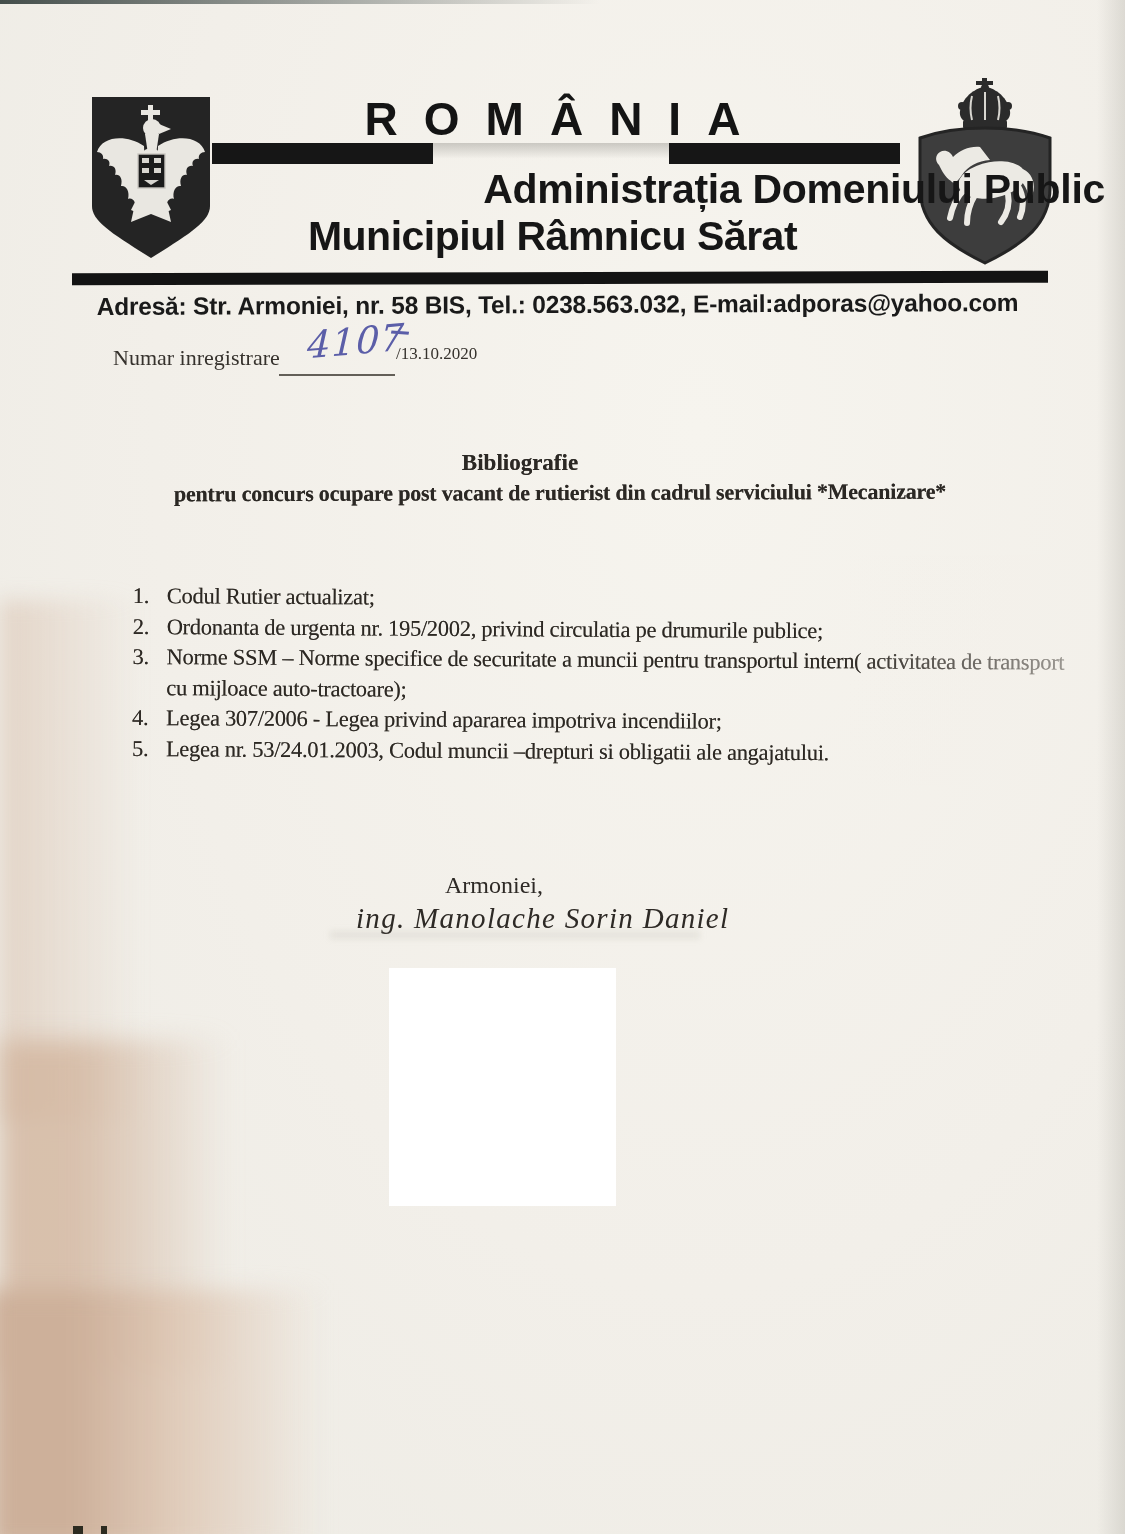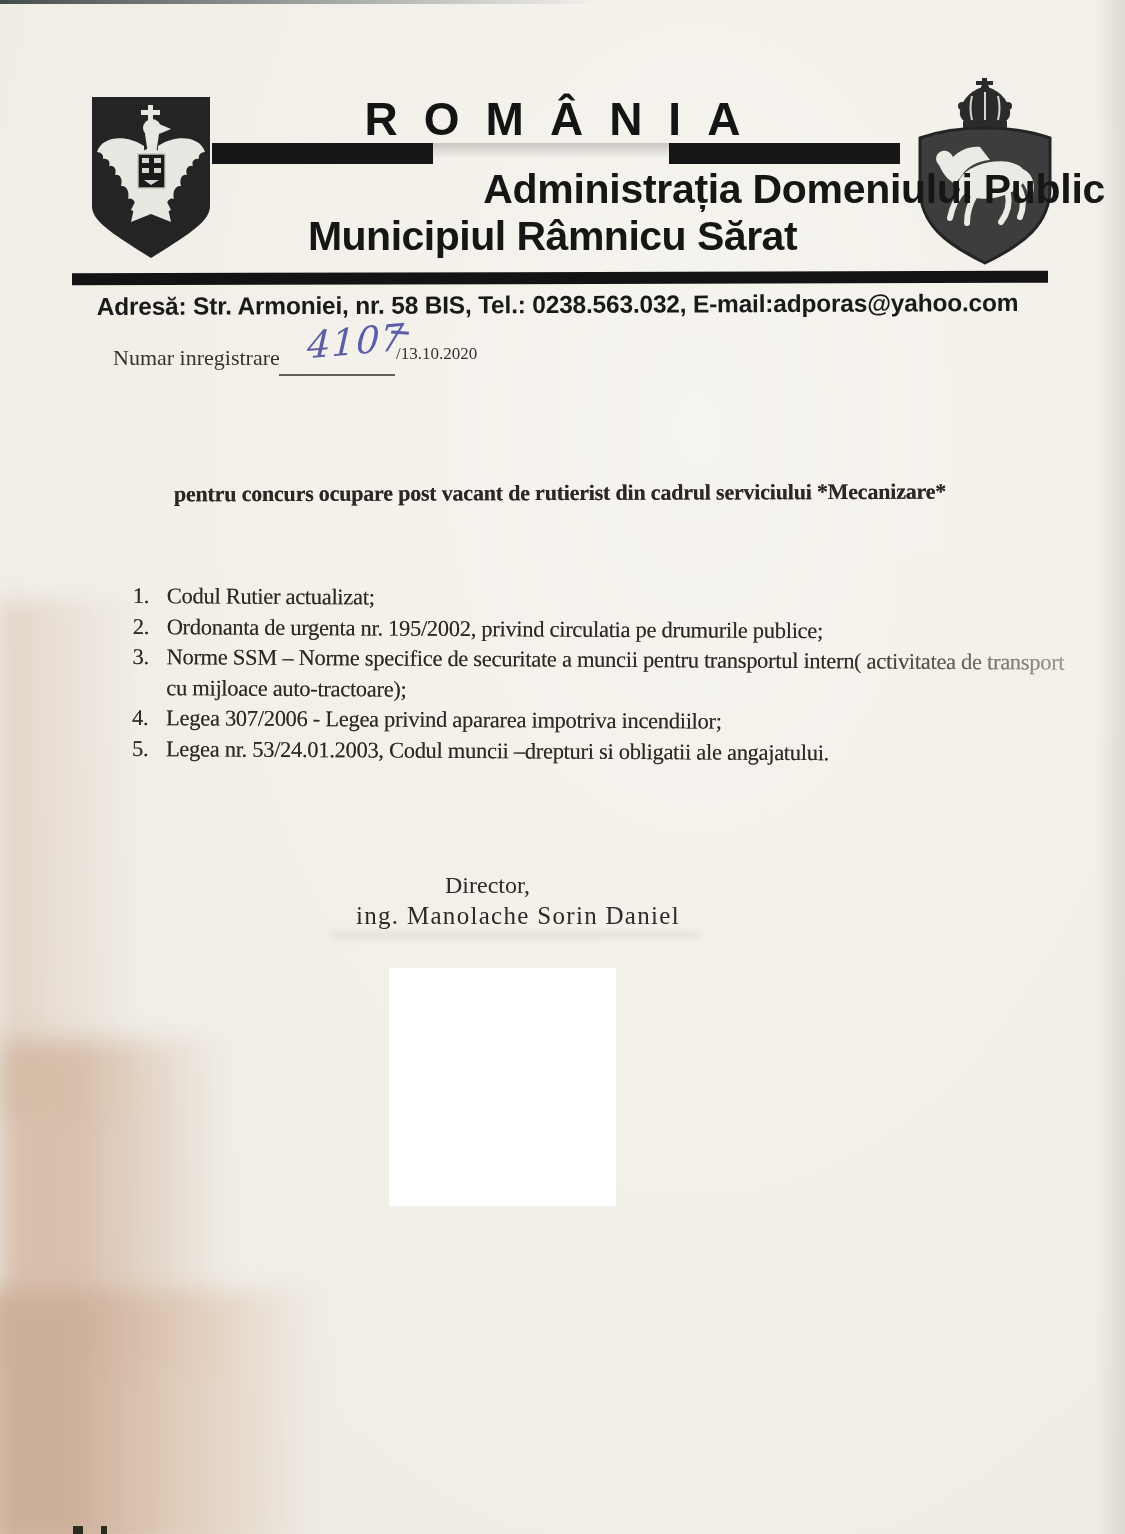--- a/index.html
+++ b/index.html
@@ -102,21 +102,21 @@
     font-size:22.5px;letter-spacing:-.3px;line-height:30.6px;color:#2c2823;
     text-shadow:0 0 .6px rgba(50,45,38,.6);
     transform:rotate(.35deg);transform-origin:left top;
     list-style:none;margin:0;padding:0;
   }
   .biblio li{display:flex;}
   .biblio .num{flex:0 0 34px;}
   .biblio .txt{flex:1 1 auto;max-width:920px;}
   
   .sig-role{position:absolute;left:445px;top:872px;font-size:24px;color:#2e2a26;}
-  .sig-name{position:absolute;left:356px;top:902px;font-size:25px;letter-spacing:1.3px;color:#2e2a26;}
+  .sig-name{position:absolute;left:356px;top:902px;font-size:29px;letter-spacing:1.3px;color:#2e2a26;font-style:italic;}
   
   .redaction{position:absolute;left:389px;top:968px;width:227px;height:238px;background:#ffffff;}
   
   .emblem-left{position:absolute;left:88px;top:94px;width:126px;height:168px;}
   .emblem-right{position:absolute;left:912px;top:76px;width:146px;height:192px;}
 </style>
 </head>
 <body>
 
 <div class="scan">
@@ -190,20 +190,21 @@
   <div class="org1">Administrația Domeniului Public</div>
   <div class="org2">Municipiul Râmnicu Sărat</div>
   <div class="rule"></div>
   <div class="address">Adresă: Str. Armoniei, nr. 58 BIS, Tel.: 0238.563.032, E-mail:adporas@yahoo.com</div>
 
   <div class="reg-label">Numar inregistrare</div>
   <div class="reg-underline"></div>
   <div class="reg-number">4107</div>
   <div class="reg-date">/13.10.2020</div>
 
+  <div class="doc-title">Bibliografie</div>
   <div class="doc-subtitle">pentru concurs ocupare post vacant de rutierist din cadrul serviciului *Mecanizare*</div>
 
   <ol class="biblio">
     <li>
       <span class="num">1.</span>
       <span class="txt">Codul Rutier actualizat;</span>
     </li>
     <li>
       <span class="num">2.</span>
       <span class="txt">Ordonanta de urgenta nr. 195/2002, privind circulatia pe drumurile publice;</span>
@@ -216,21 +217,21 @@
       <span class="num">4.</span>
       <span class="txt">Legea 307/2006 - Legea privind apararea impotriva incendiilor;</span>
     </li>
     <li>
       <span class="num">5.</span>
       <span class="txt">Legea nr. 53/24.01.2003, Codul muncii –drepturi si obligatii ale angajatului.</span>
     </li>
   </ol>
   <div class="fade-right"></div>
 
-  <div class="sig-role">Director,</div>
+  <div class="sig-role">Armoniei,</div>
   <div class="sig-name">ing. Manolache Sorin Daniel</div>
 
   <div class="smudge"></div>
   <div class="redaction"></div>
 
   <div class="shadow-a"></div>
   <div class="shadow-b"></div>
   <div class="shadow-c"></div>
   <div class="right-edge"></div>
 

